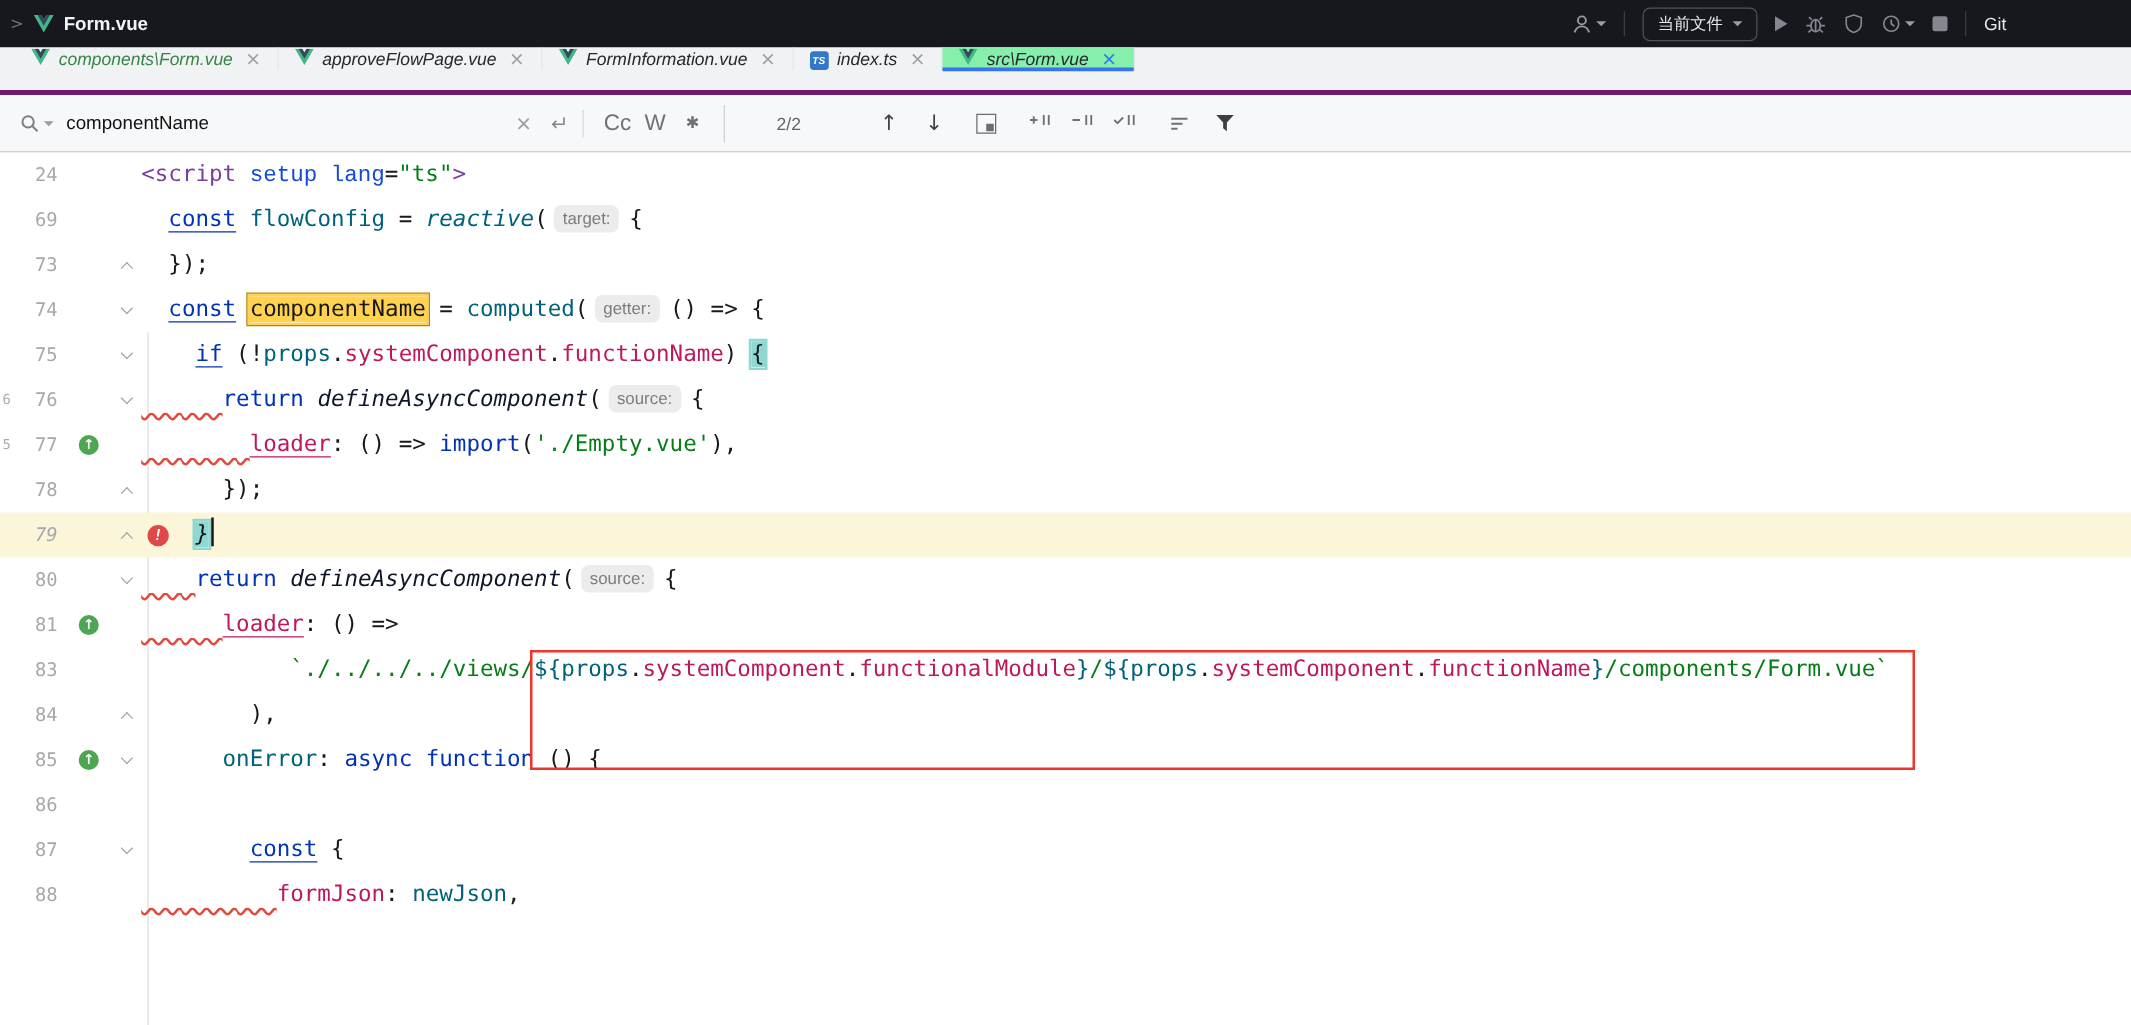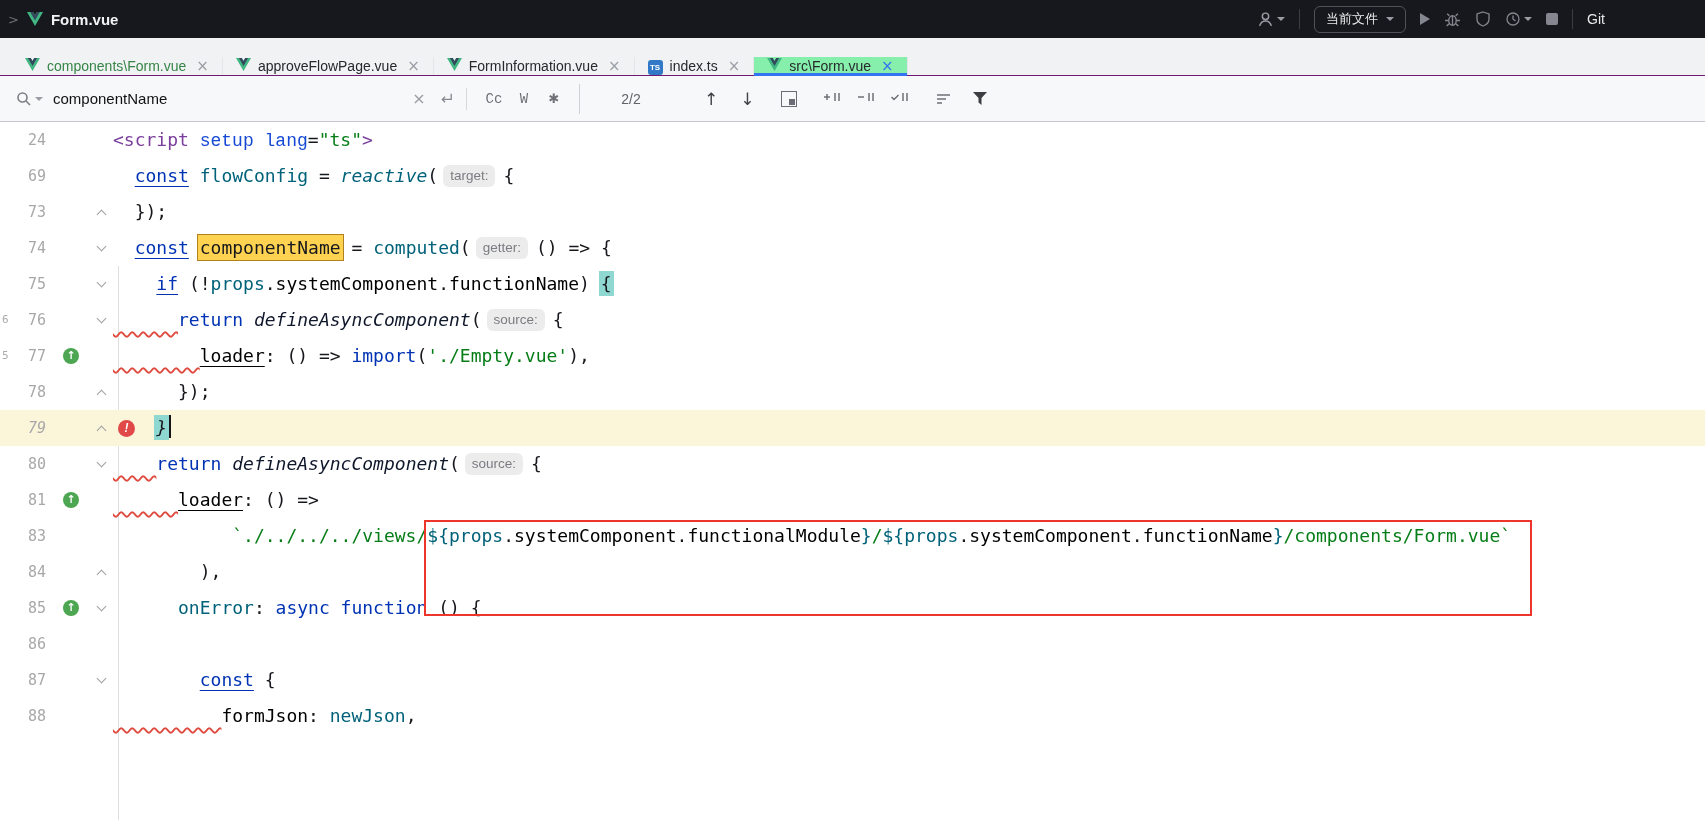--- a/index.html
+++ b/index.html
@@ -11,36 +11,36 @@
   .tb-title{font-size:15px;font-weight:bold;color:#F2F3F5;}
   .tb-right{margin-left:auto;display:flex;align-items:center;gap:14px;padding-right:100px;}
   .tb-ic{display:flex;align-items:center;gap:3px;cursor:default;}
   .tb-divider{width:1px;height:20px;background:#3A3C44;}
   .cfbtn{border:1px solid #50525A;border-radius:6px;height:27px;padding:0 11px;display:flex;align-items:center;gap:8px;font-size:13px;color:#E8E9EB;background:transparent;}
   .caret{width:0;height:0;border-left:4px solid transparent;border-right:4px solid transparent;border-top:4.5px solid #9A9DA6;display:inline-block;}
   .play-tri{width:0;height:0;border-top:6px solid transparent;border-bottom:6px solid transparent;border-left:10px solid #84878F;display:inline-block;}
   .stop-sq{width:12px;height:12px;background:#84878F;border-radius:2px;display:inline-block;}
   .git-label{font-size:14px;color:#E8E9EB;}
   
-  .tabbar{height:38px;background:#F1F2F4;border-bottom:1px solid #701a75;display:flex;align-items:flex-end;padding-left:12px;box-sizing:border-box;}
+  .tabbar{height:38px;background:#F1F2F4;border-bottom:4px solid #701a75;display:flex;align-items:flex-start;padding-left:12px;box-sizing:border-box;font-style:italic;}
   .tab{display:flex;align-items:center;gap:7px;padding:0 13px;font-size:14px;color:#27282C;position:relative;border-right:1px solid #E4E5E8;white-space:nowrap;}
   .tab.green .tab-label{color:#368547;}
   .tab.active{background:#86efac;}
   .tab.active::after{content:"";position:absolute;left:0;right:0;bottom:-1px;height:3px;background:#3574F0;}
   .tab-close{color:#9AA0A6;font-size:15px;margin-left:3px;font-family:"DejaVu Sans",sans-serif;}
   .tab.active .tab-close{color:#3574F0;}
   .tsbadge{display:inline-block;width:15px;height:15px;background:#3178C6;color:#fff;border-radius:3px;font-size:8px;font-weight:bold;text-align:center;line-height:15px;}
   
   .searchbar{height:46px;background:#F7F8F9;border-bottom:1px solid #C4C6CA;display:flex;align-items:center;padding-left:16px;box-sizing:border-box;}
   .mag-group{display:flex;align-items:center;gap:3px;margin-right:8px;}
   .sinput{border:none;background:transparent;outline:none;font-size:15px;color:#121212;width:352px;font-family:"Liberation Sans",sans-serif;}
   .sb-x{width:24px;text-align:center;color:#9A9DA2;font-size:16px;font-family:"DejaVu Sans",sans-serif;}
   .sb-enter{margin-left:8px;display:flex;}
   .sb-sep1{width:1px;height:22px;background:#D7D8DA;margin:0 12px;}
-  .sb-tgl{width:30px;text-align:center;color:#6E7177;font-size:14px;font-family:Liberation Mono, monospace;}
+  .sb-tgl{width:30px;text-align:center;color:#6E7177;font-size:18px;}
   .sb-regex{font-family:"DejaVu Sans",sans-serif;font-size:13px;}
   .sb-sep2{width:1px;height:30px;background:#D0D1D4;margin:0 10px;}
   .sb-count{margin-left:16px;width:50px;text-align:center;color:#606368;font-size:14px;}
   .sb-arrow{font-family:"DejaVu Sans",sans-serif;font-size:17px;color:#3F4146;}
   .sb-prev{margin-left:48px;}
   .sb-next{margin-left:22px;}
   .sb-window{margin-left:26px;width:14px;height:14px;border:1.6px solid #6A6D73;position:relative;display:inline-block;}
   .sb-window::after{content:"";position:absolute;right:1px;bottom:1px;width:6px;height:6px;background:#6A6D73;}
   .sb-group{display:flex;gap:14px;margin-left:24px;}
   .sb-lines{margin-left:26px;display:flex;}
@@ -56,21 +56,21 @@
   .fold.down::before{transform:rotate(45deg);top:0;}
   .fold.up::before{transform:rotate(-135deg);top:4px;}
   .gicon{position:absolute;left:63px;top:10px;width:16px;height:16px;border-radius:50%;background:#4DA651;color:#fff;font-size:11px;line-height:16px;text-align:center;font-family:"DejaVu Sans",sans-serif;font-weight:bold;}
   .eicon{position:absolute;left:118px;top:10px;width:17px;height:17px;border-radius:50%;background:#E14848;color:#fff;font-weight:bold;font-size:12px;line-height:17px;text-align:center;}
   .code{display:inline-block;margin-left:113px;white-space:pre;}
   .tk-kw{color:#0033B3;}
   .tk-fn{color:#00627A;}
   .tk-fni{color:#0f172a;font-style:italic;}
   .tk-fnit{color:#00627A;font-style:italic;}
   .tk-var{color:#00627A;}
-  .tk-prop{color:#000000;}
+  .tk-prop{color:#be185d;}
   .tk-str{color:#067D17;}
   .tk-tpl{color:#00627A;}
   .tk-tag{color:#7A3E9D;}
   .tk-attr{color:#174AD4;font-family:Liberation Mono, monospace;}
   .tk-pl{color:#17181C;}
   .u{text-decoration:underline;text-underline-offset:4px;text-decoration-thickness:1px;}
   .wavy{text-decoration:underline;text-decoration-style:wavy;text-decoration-color:#E04B3F;text-decoration-thickness:1.5px;text-underline-offset:5px;text-decoration-skip-ink:none;}
   .hlb{background:#8FD8D2;box-shadow:0 0 0 2px #8FD8D2;}
   .match{background:#FFD351;box-shadow:0 0 0 2px #FFD351;outline:1.8px solid #B0821F;outline-offset:2px;}
   .hint{display:inline-block;font-family:"Liberation Sans",sans-serif;font-size:13.5px;color:#7A7C80;background:#ECECEC;border-radius:6px;padding:1px 7px;margin:0 8px 0 5px;line-height:20px;vertical-align:2px;}

